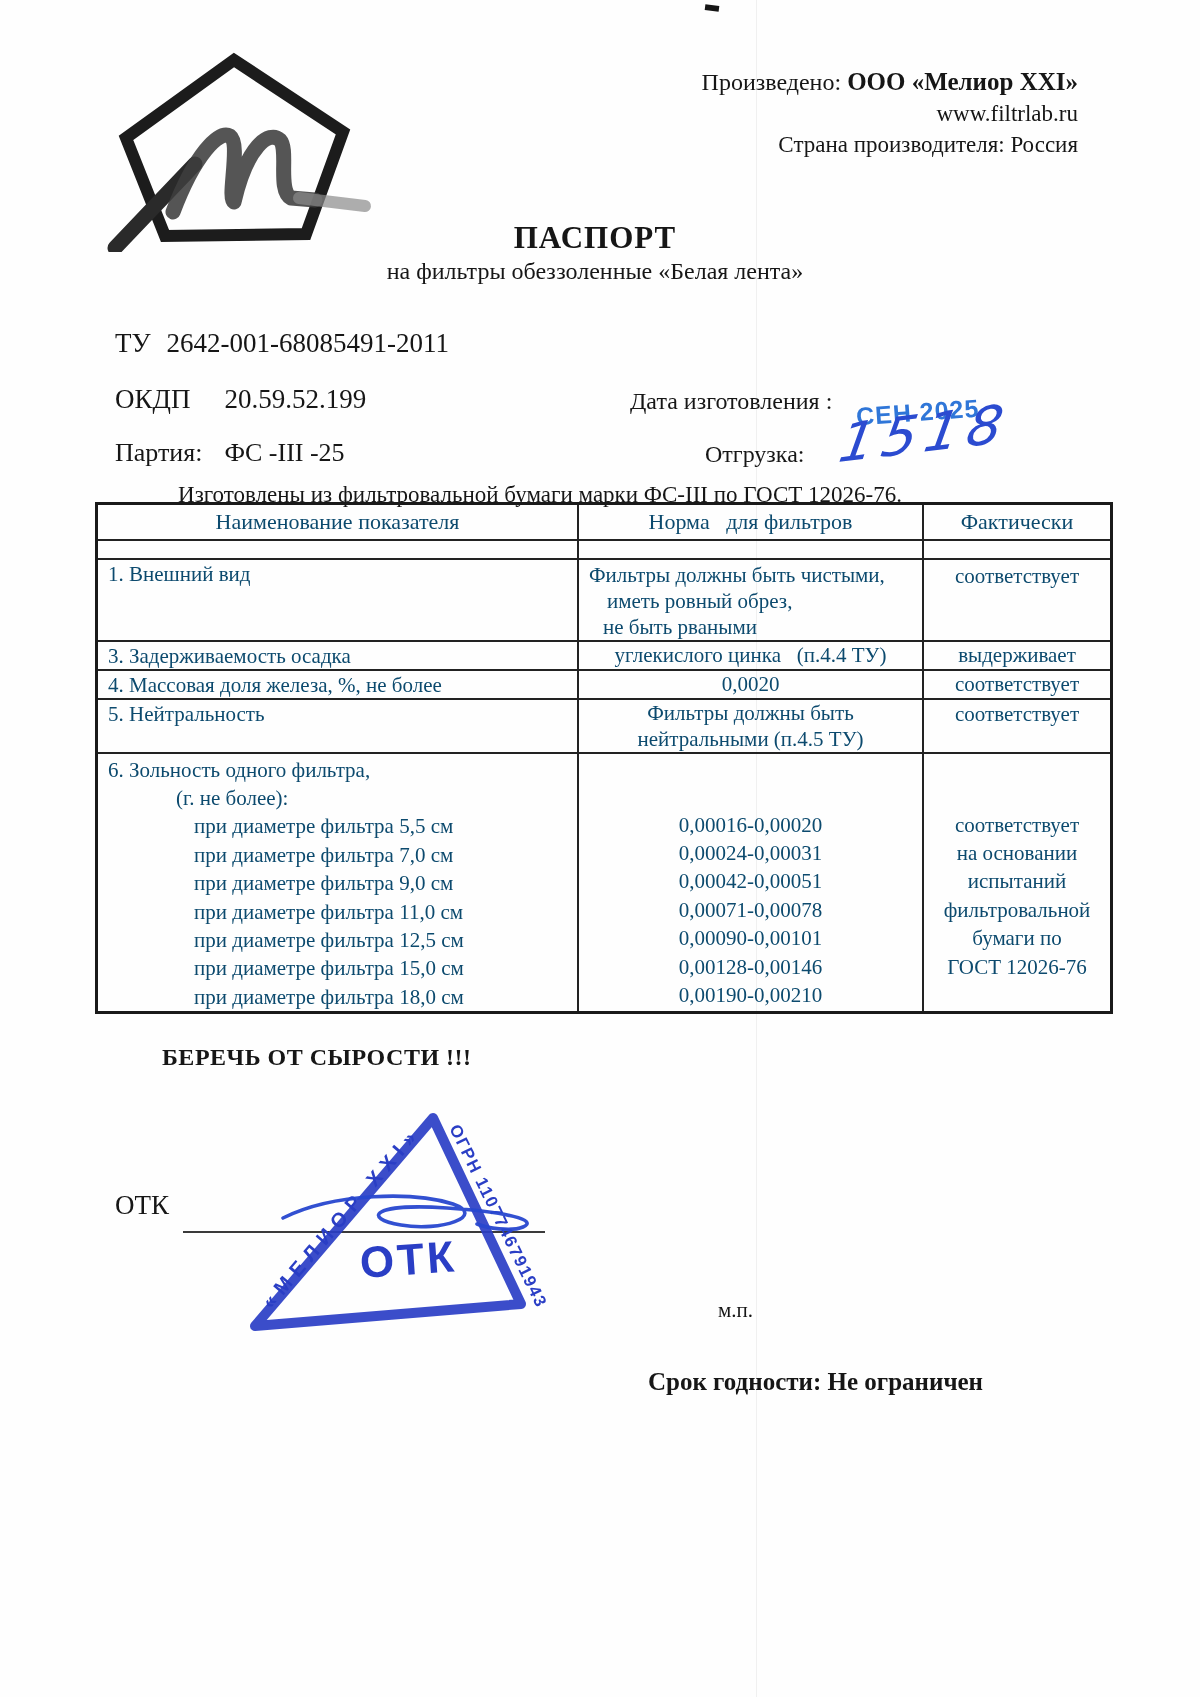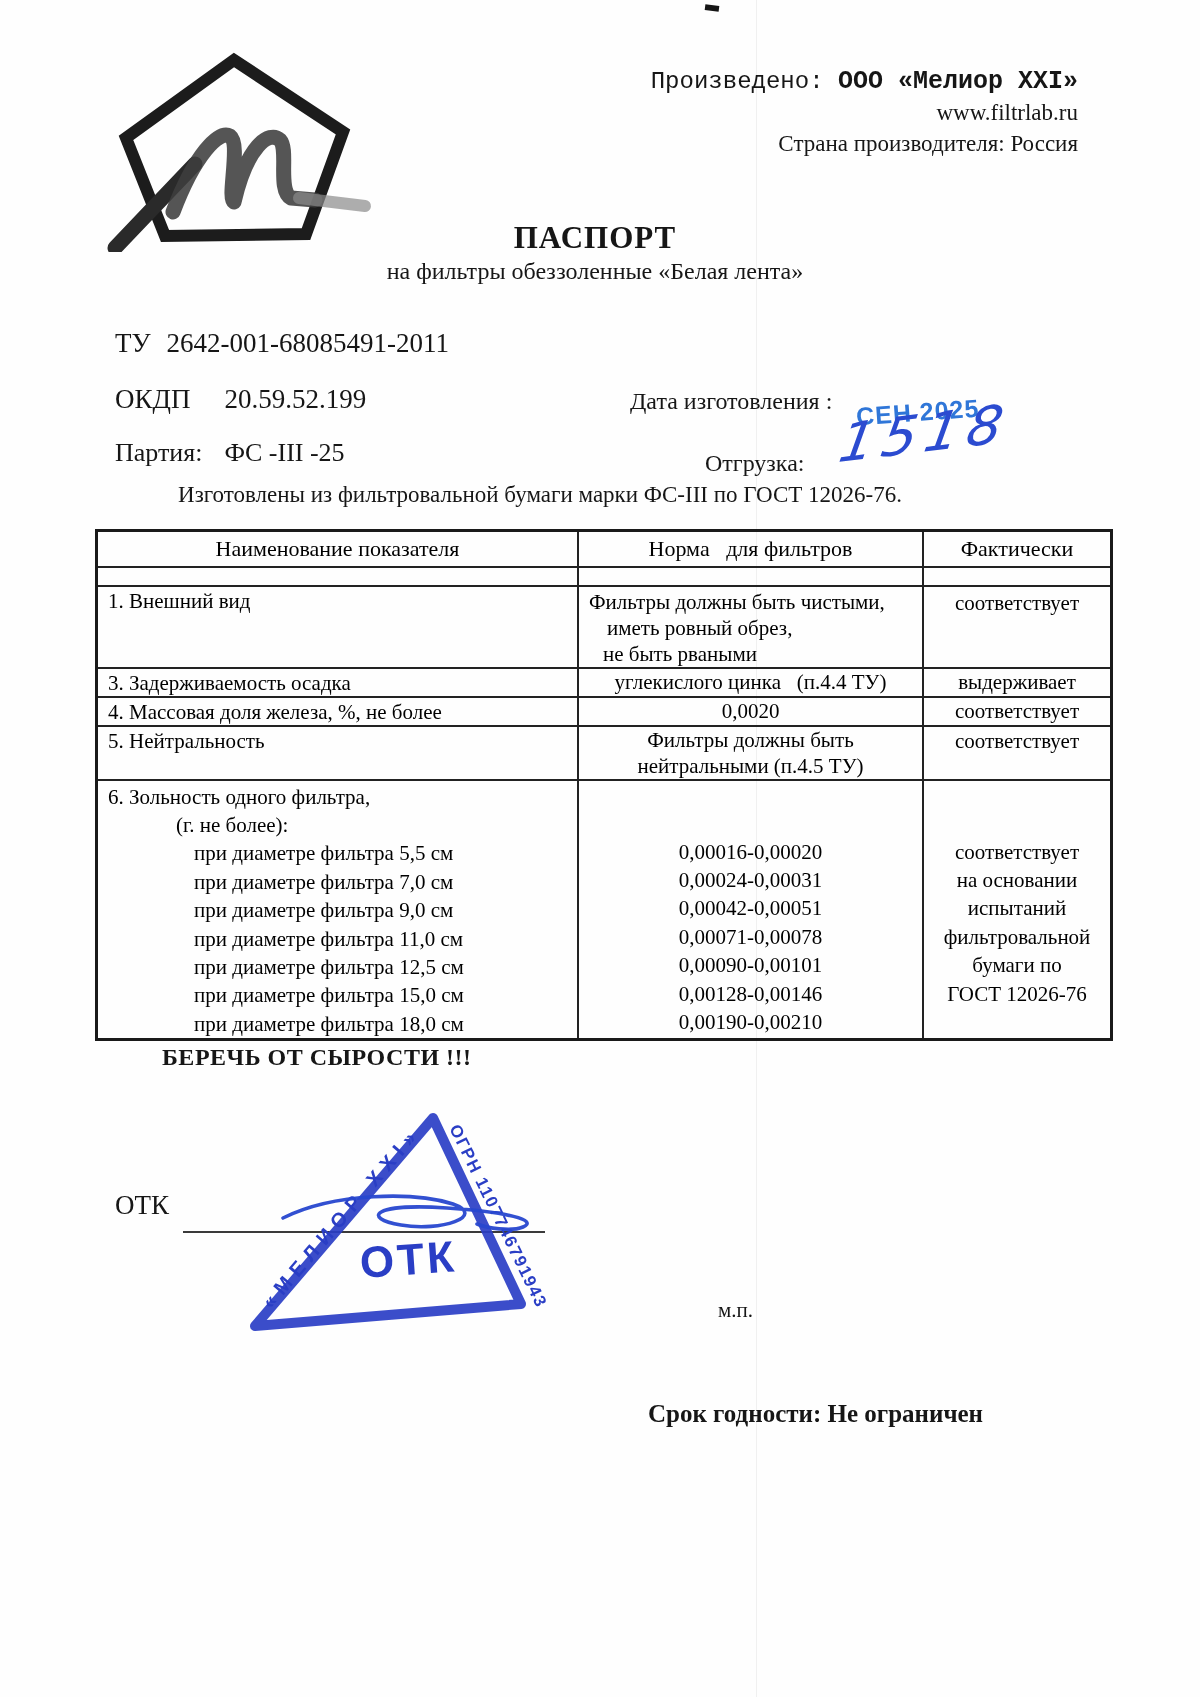--- a/index.html
+++ b/index.html
@@ -7,69 +7,69 @@
     position:relative;width:1200px;height:1697px;margin:0 auto;
     background:#fefefe;overflow:hidden;
     font-family:"Liberation Serif", serif;color:#161616;
   }
   .abs{position:absolute;}
   .pre{white-space:pre;}
   .fold{position:absolute;top:0;width:1px;height:100%;background:rgba(0,0,0,0.055);}
   .artifact{position:absolute;background:#161616;}
   
   .hdr{right:122px;top:66px;width:640px;text-align:right;line-height:31px;font-size:23px;}
-  .hdr .l1{font-size:24px;font-family:Liberation Mono, monospace;}
+  .hdr .l1{font-size:24px;}
   .hdr b{font-size:25px;}
   
   .title-wrap{left:95px;top:220px;width:1000px;text-align:center;}
   .title{font-size:31px;font-weight:bold;letter-spacing:1px;}
   .subtitle{font-size:24px;margin-top:2px;}
   
   .tu{left:115px;top:328px;font-size:27px;}
   .tu .val{margin-left:16px;}
   .okdp{left:115px;top:384px;font-size:27px;}
   .okdp .val{margin-left:34px;}
   .batch{left:115px;top:438px;font-size:26px;}
   .batch .val{margin-left:22px;}
   .datelbl{left:630px;top:388px;font-size:24px;}
-  .shiplbl{left:705px;top:450px;font-size:24px;}
+  .shiplbl{left:705px;top:441px;font-size:24px;}
   .datestamp{
     left:856px;top:398px;font-size:25px;font-weight:bold;letter-spacing:1px;
     font-family:"Liberation Sans",sans-serif;transform:rotate(-4deg);
   }
   .handnum{
     left:842px;top:402px;font-size:54px;font-style:italic;letter-spacing:7px;
     font-family:"DejaVu Sans",sans-serif;transform:skewX(-16deg) rotate(-7deg);
   }
   
   .caption{left:60px;top:482px;width:960px;text-align:center;font-size:23px;}
   table.spec{
-    position:absolute;left:95px;top:529px;border-collapse:collapse;table-layout:fixed;
-    font-size:21px;color:#000000;
+    position:absolute;left:95px;top:502px;border-collapse:collapse;table-layout:fixed;
+    font-size:21px;color:#0c4a6e;
   }
   table.spec td{border:2px solid #222;padding:0;vertical-align:middle;overflow:hidden;}
   table.spec{border:3px solid #1a1a1a;}
   td.c1{width:461px;} td.c2{width:325px;} td.c3{width:186px;}
   .hcell{text-align:center;font-size:22px;}
   .top{vertical-align:top !important;}
   .ctr{text-align:center;}
   .pl{padding:2px 8px 0 10px !important;text-align:left;}
   .ln{display:block;line-height:26px;}
   .ln28{display:block;line-height:28.4px;}
   .sp56{height:57px;}
   .ind1{margin-left:68px;} .ind2{margin-left:86px;}
   .n2{margin-left:18px;} .n3{margin-left:14px;}
   
   .warn{left:162px;top:1044px;font-size:24px;font-weight:bold;letter-spacing:.5px;}
   .conf{left:113px;top:1097px;font-size:23px;}
   .conf .tu2{margin-left:14px;}
   .otk{left:115px;top:1190px;font-size:27px;}
   .otk-line{left:183px;top:1231px;width:362px;height:0;border-top:2px solid #3a3a3a;}
   .mp{left:718px;top:1298px;font-size:21px;}
-  .shelf{left:648px;top:1400px;font-size:25px;font-weight:bold;}
+  .shelf{left:648px;top:1368px;font-size:25px;font-weight:bold;}
   svg text{font-family:"Liberation Sans",sans-serif;}
 </style>
 </head>
 <body>
 
 <div class="page">
 
   <div class="fold" style="left:756px;"></div>
   <div class="artifact" style="left:705px;top:5px;width:14px;height:6px;transform:rotate(7deg);"></div>
 

